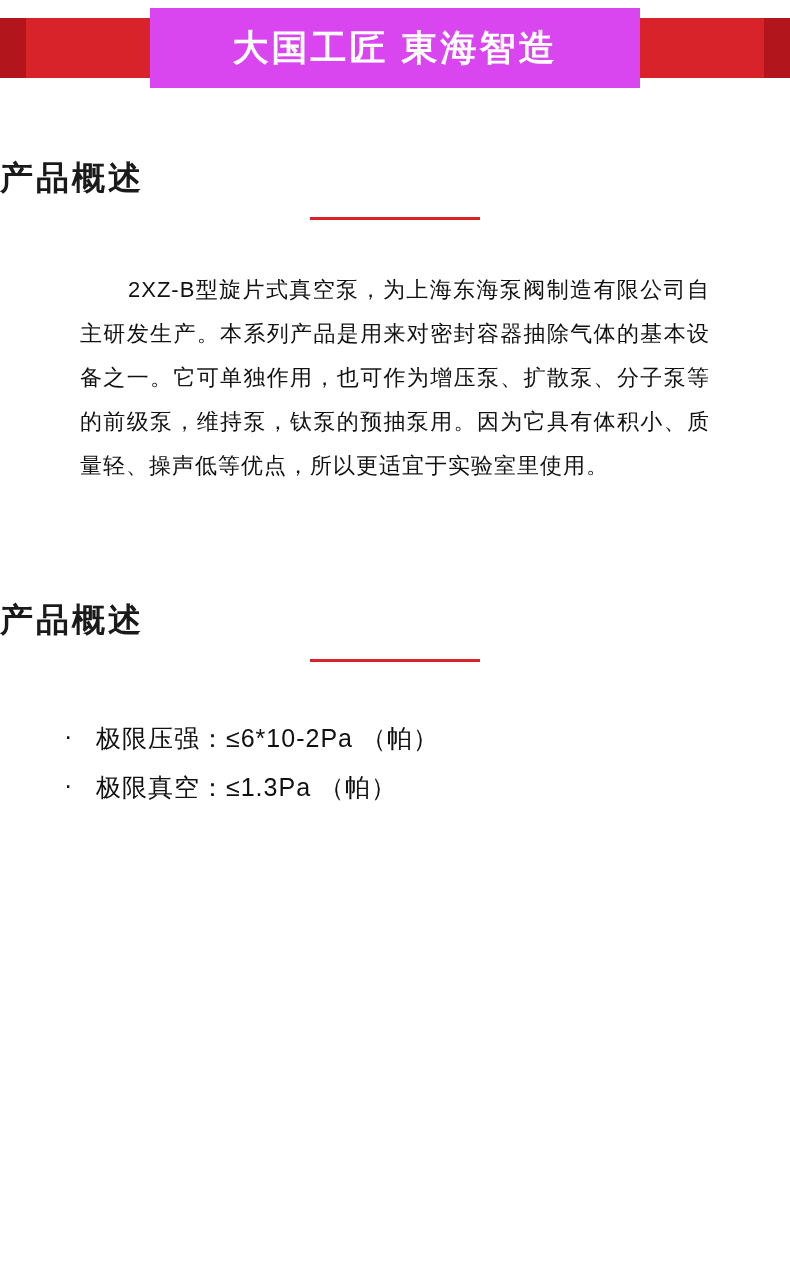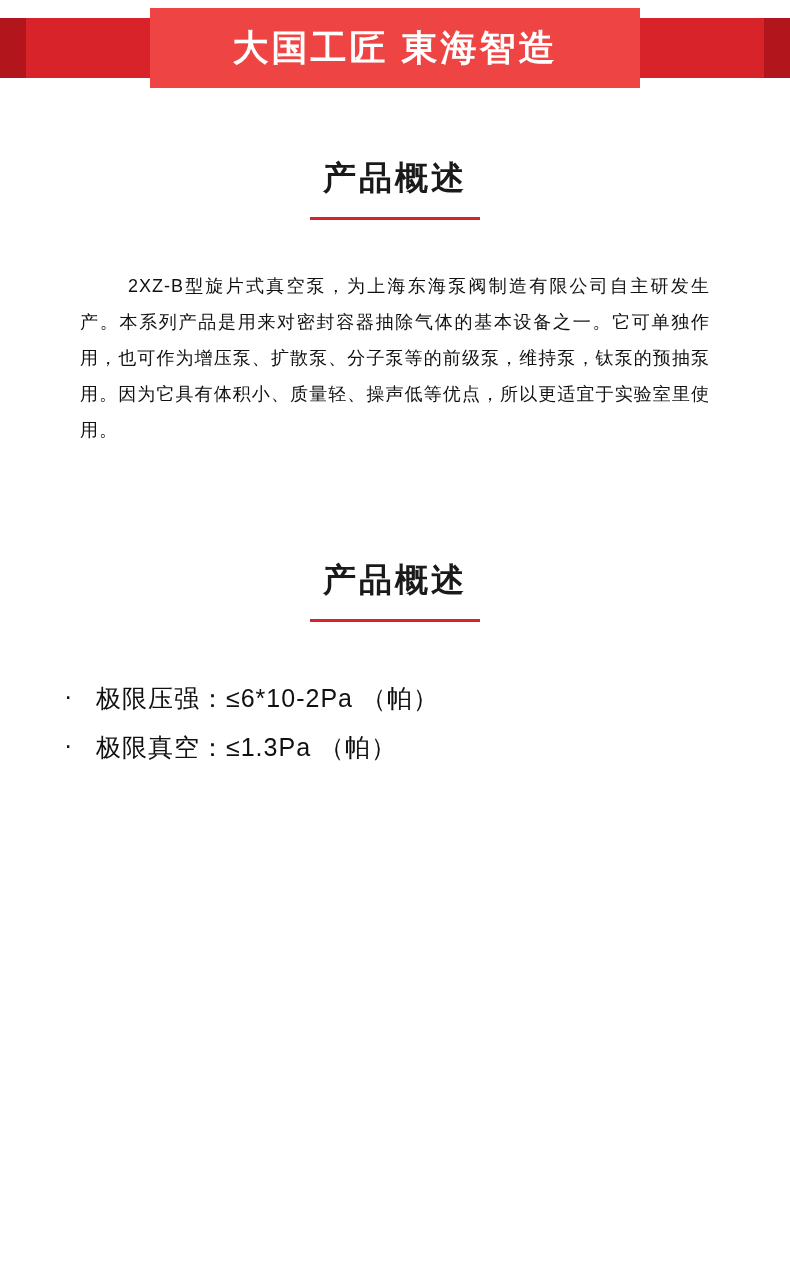--- a/index.html
+++ b/index.html
@@ -41,55 +41,55 @@
   }
   .banner-band::before { left: 0; }
   .banner-band::after  { right: 0; }
 
   .banner-inner {
     position: absolute;
     left: 150px;
     top: 8px;
     width: 490px;
     height: 80px;
-    background: #ef4444;
+    background: #d946ef;
     display: flex;
     align-items: center;
     justify-content: center;
   }
   .banner-text {
     color: #ffffff;
     font-size: 36px;
     font-weight: bold;
     letter-spacing: 3px;
     white-space: nowrap;
   }
 
   
   .section {
     width: 790px;
   }
   .section-title {
-    text-align: center;
+    text-align: left;
     font-size: 33px;
     font-weight: bold;
     color: #1a1a1a;
     letter-spacing: 3px;
   }
   .title-rule {
     width: 170px;
     height: 3px;
     background: #d8232a;
     margin: 16px auto 0 auto;
   }
 
   .body-text {
     margin: 0 auto;
     width: 630px;
-    font-size: 18px;
+    font-size: 22px;
     line-height: 2.0;
     text-align: justify;
     text-justify: inter-ideograph;
     letter-spacing: 1px;
     color: #111111;
   }
   .body-text .indent {
     display: inline-block;
     width: 48px;
   }

